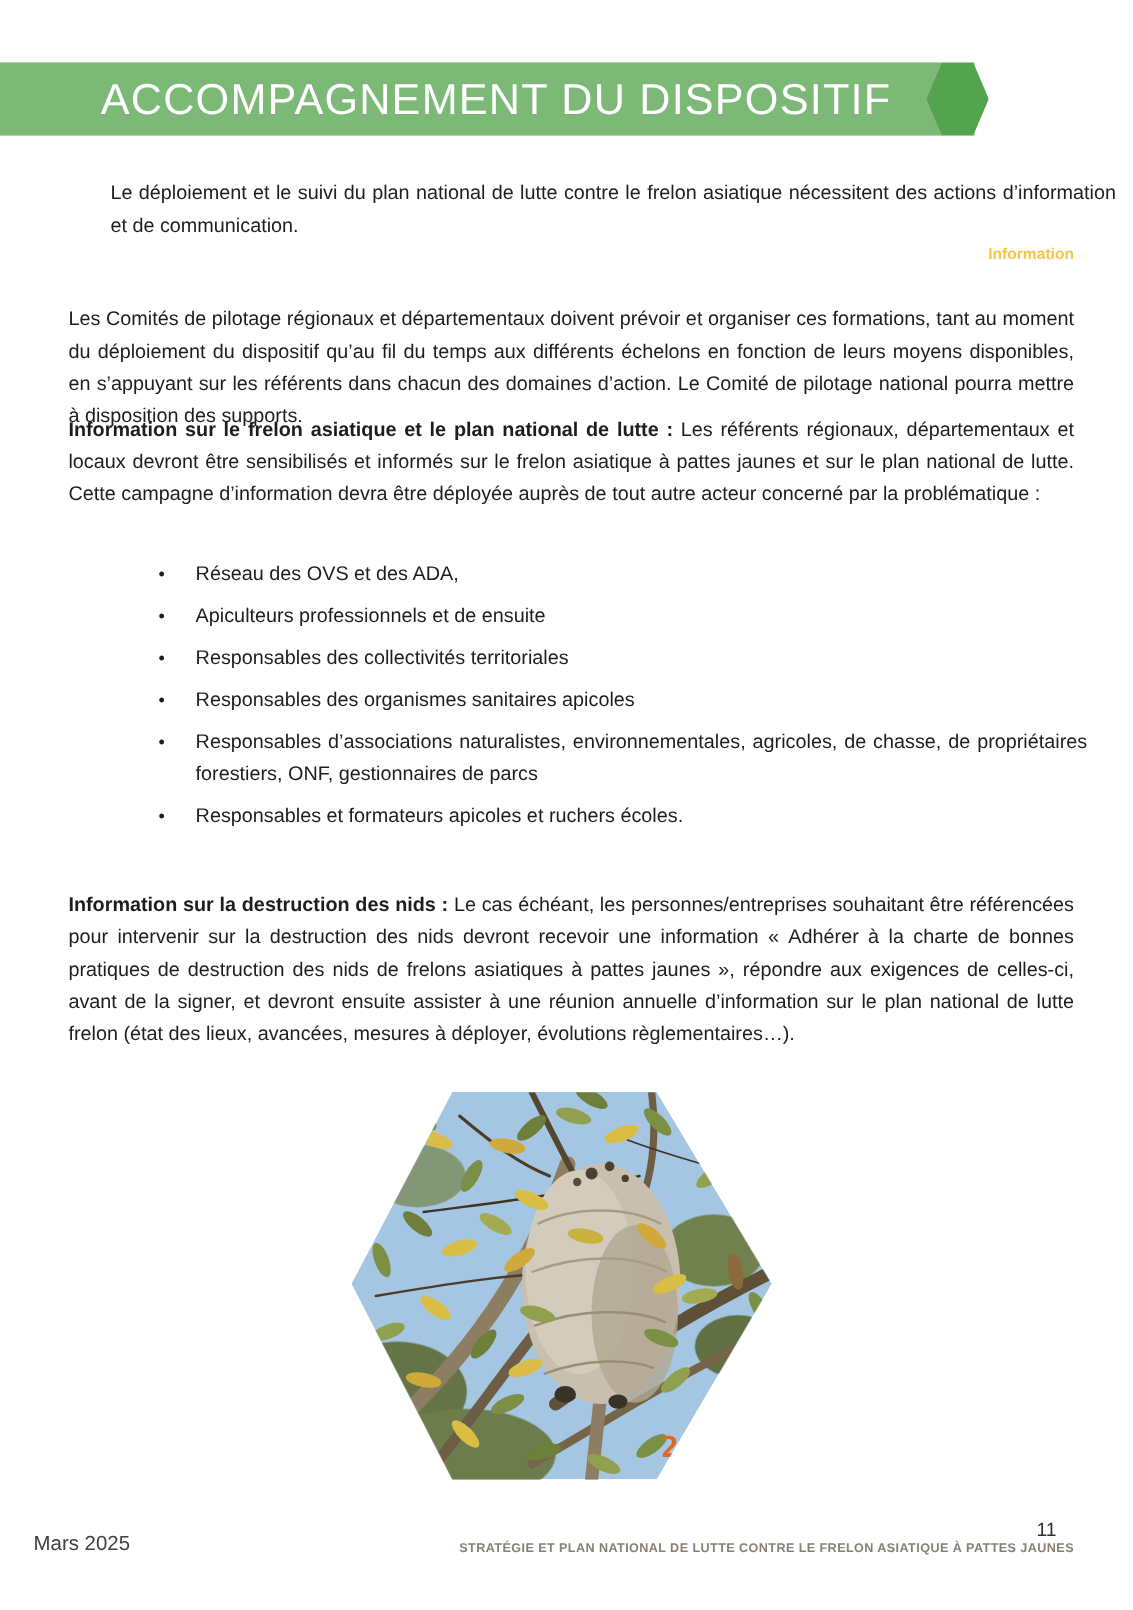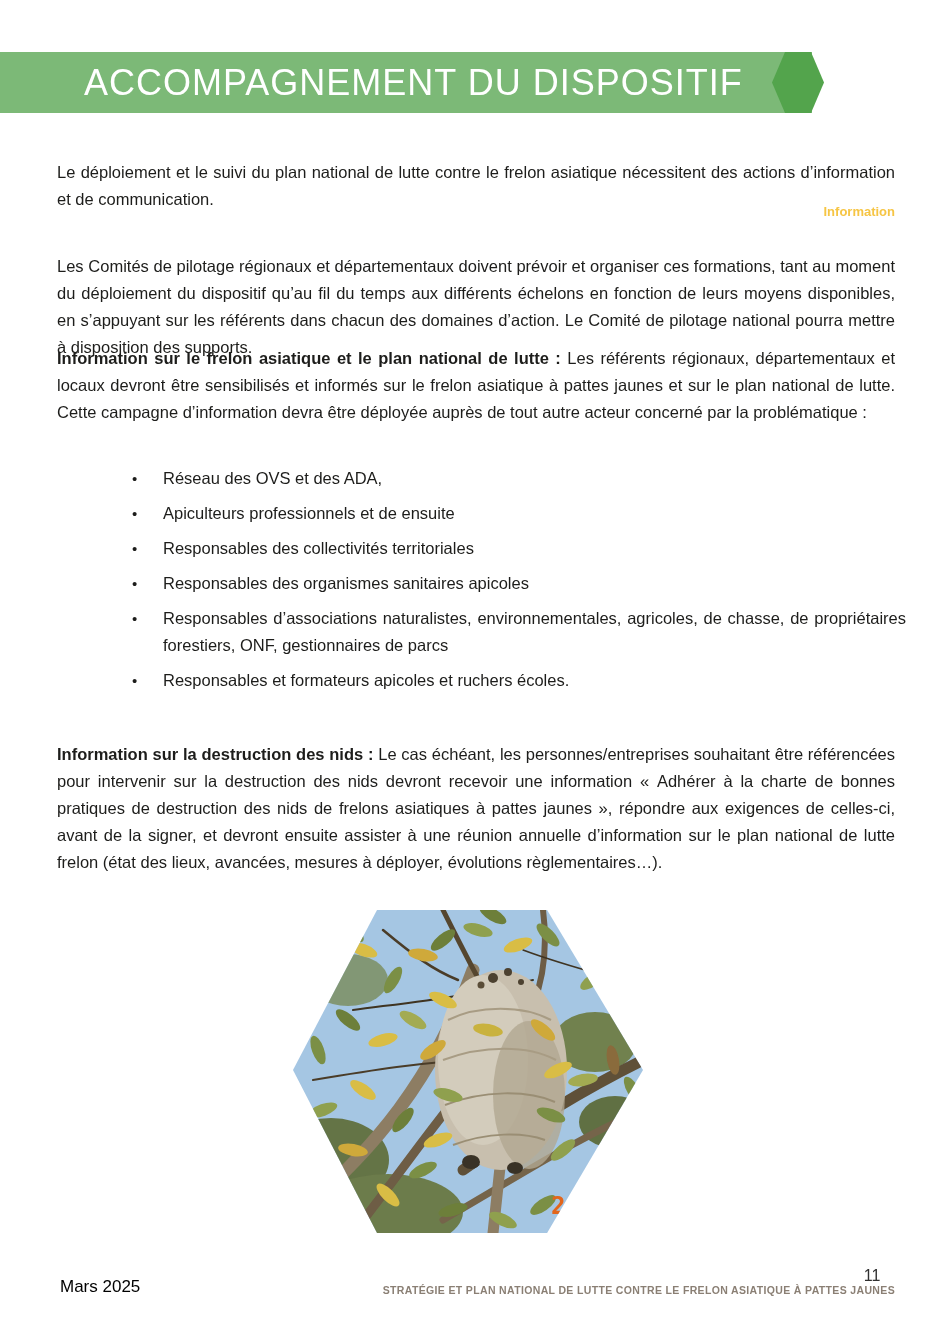--- a/index.html
+++ b/index.html
@@ -19,37 +19,37 @@
     clip-path:polygon(0% 50%,25% 0%,75% 0%,100% 50%,75% 100%,25% 100%);
   }
   
   .col{position:absolute;left:57px;width:838px;font-size:16.5px;line-height:27px;text-align:justify;}
   .lead{font-weight:bold;}
   .info-heading{
     position:absolute;left:57px;top:198px;width:838px;
     font-size:13px;line-height:27px;font-weight:bold;color:var(--heading-accent,#f6c544);
     text-align:right;
   }
-  .p1{top:142px;}
+  .p1{top:131px;margin-left:35px;}
   .p2{top:236px;}
   .p3{top:328px;}
   .p4{top:724px;}
   ul.blist{position:absolute;left:57px;top:454px;width:838px;margin:11px;padding:0;list-style:none;
     font-size:16.5px;line-height:27px;text-align:justify;}
   ul.blist li{position:relative;padding-left:95px;margin:0 0 8px 0;}
   ul.blist li::before{content:"•";position:absolute;left:64px;top:0;font-size:15px;}
   
   .photo-wrap{
     position:absolute;left:293px;top:910px;width:350px;height:323px;
     clip-path:polygon(0% 49.5%,24% 0%,72.6% 0%,100% 49.5%,72.6% 100%,24% 100%);
   }
   .photo-wrap svg{display:block;width:100%;height:100%;}
   .photo-watermark{fill:var(--photo-watermark,#e2661c);font-family:"DejaVu Sans Mono",monospace;font-size:24px;font-weight:bold;}
   
-  .footer-date{position:absolute;left:28px;top:1277px;font-size:17px;color:#000000;margin-left:32px;}
+  .footer-date{position:absolute;left:28px;top:1277px;font-size:17px;color:#404040;}
   .footer-doc-title{
     position:absolute;left:57px;top:1284px;width:838px;text-align:right;
     font-size:10.5px;font-weight:bold;letter-spacing:.35px;color:var(--footer-muted,#8a7f74);
   }
   .footer-page-number{position:absolute;left:852px;top:1267px;width:40px;text-align:center;font-size:16px;color:#2f2f2f;}
 </style>
 </head>
 <body>
 
 <div id="page">

